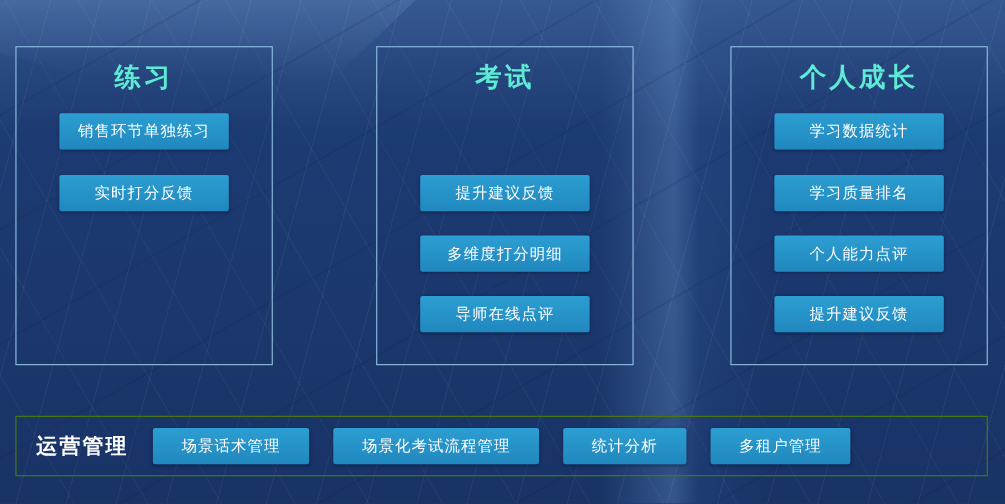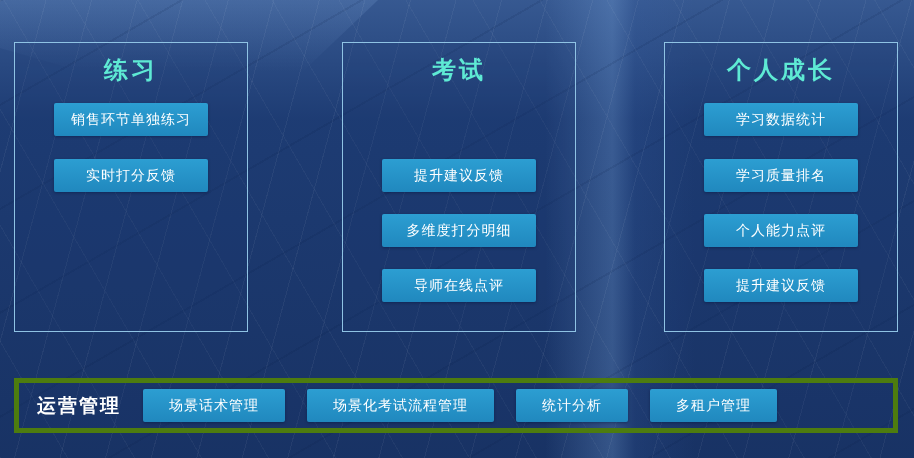--- a/index.html
+++ b/index.html
@@ -72,21 +72,21 @@
   .row-0 { top: 60px; }
   .row-1 { top: 116px; }
   .row-2 { top: 171px; }
   .row-3 { top: 226px; }
 
   
   .bottom-bar {
     position: absolute;
     left: 14px; top: 378px;
     width: 884px; height: 55px;
-    border: 5px solid #4d7c0f;
+    border: 1px solid #4d7c0f;
     background: rgba(25, 55, 110, 0.18);
     display: flex;
     align-items: center;
     padding: 0 18px;
     font-family: Liberation Mono, monospace;
   }
   .bottom-title {
     color: #ffffff;
     font-size: 19px;
     font-weight: bold;

